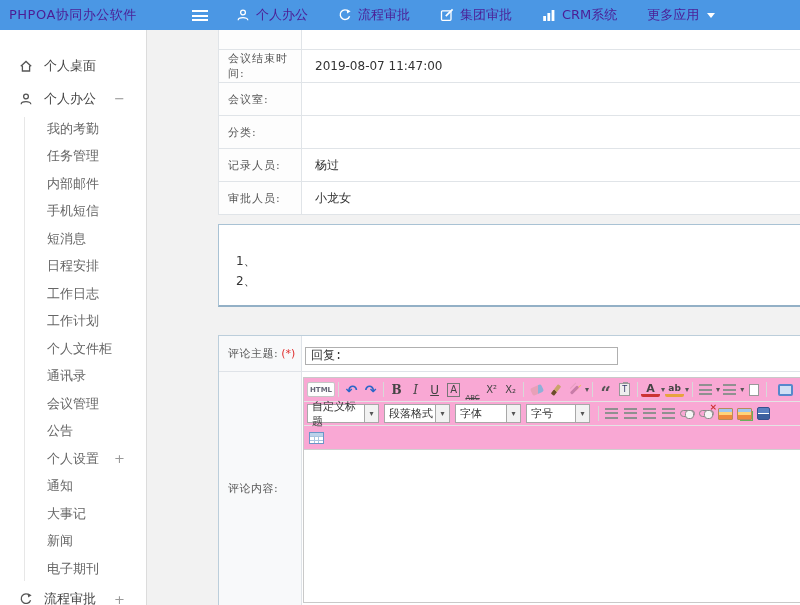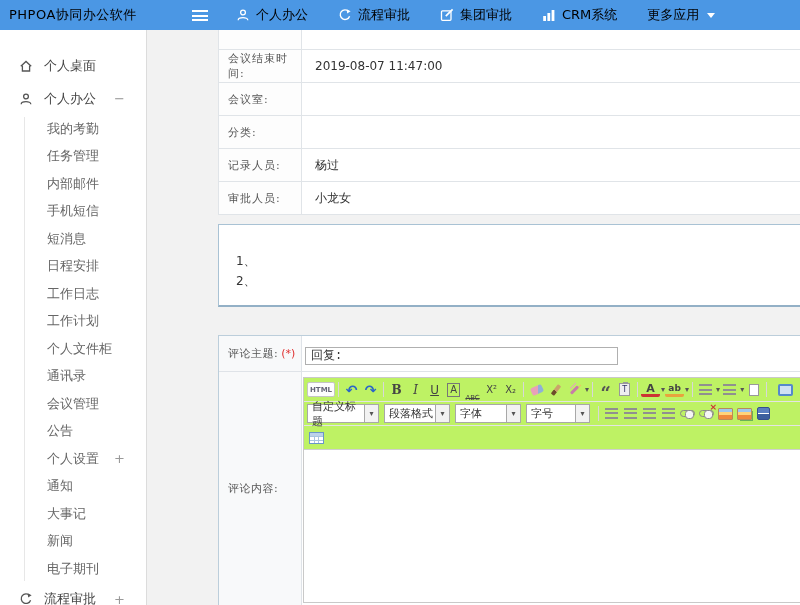--- a/index.html
+++ b/index.html
@@ -1,20 +1,20 @@
 <!DOCTYPE html>
 <html><head>
 <meta charset="utf-8">
 <style>
   * { margin:0; padding:0; box-sizing:border-box; }
   html,body { width:800px; height:605px; overflow:hidden; }
   body { position:relative; font-family:"DejaVu Sans","Liberation Sans",sans-serif; background:#f2f2f2; }
 
   
-  .header { position:absolute; top:0; left:0; width:800px; height:30px; background:#4b97e4; display:flex; align-items:center; color:#000000; z-index:10; }
+  .header { position:absolute; top:0; left:0; width:800px; height:30px; background:#4b97e4; display:flex; align-items:center; color:#4c1d95; z-index:10; }
   .brand { width:192px; padding-left:9px; font-size:13px; letter-spacing:.5px; }
   .burger { width:16px; height:11px; background:repeating-linear-gradient(to bottom,#fff 0 2px,transparent 2px 4.5px); cursor:pointer; }
   .hnav { display:flex; align-items:center; margin-left:28px; gap:30px; }
   .hitem { display:flex; align-items:center; gap:6px; font-size:13px; cursor:pointer; }
   .caret { width:0; height:0; border-left:4px solid transparent; border-right:4px solid transparent; border-top:5px solid #fff; margin-left:2px; }
 
   
   .sidebar { position:absolute; top:30px; left:0; width:147px; bottom:0; background:#fff; border-right:1px solid #dcdcdc; padding-top:19px; }
   .s-item { height:33px; display:flex; align-items:center; padding-left:19px; gap:11px; font-size:13px; color:#444; position:relative; cursor:pointer; }
   .s-toggle { position:absolute; right:21px; color:#999; font-size:13px; }
@@ -39,21 +39,21 @@
   .row-subject { display:flex; height:36px; border-bottom:1px solid #dfe3e8; }
   .lab2 { width:83px; border-right:1px solid #dfe3e8; background:#f8f9fa; font-size:11px; color:#555; display:flex; align-items:center; padding-left:9px; letter-spacing:.5px; gap:3px; }
   .req { color:#e03030; letter-spacing:0; }
   .val2 { flex:1; padding:8px 0 0 3px; }
   .subject-input { width:313px; height:18px; border:1px solid #b0b0b0; font-size:12px; color:#333; padding:0 5px; font-family:Liberation Mono, monospace; }
   .row-content { display:flex; height:233px; }
   .val3 { flex:1; padding:5px 0 0 1px; }
 
   
   .editor { border:1px solid #c9c9c9; border-right:none; background:#fff; }
-  .tb { background:#bef264; display:flex; align-items:center; padding:2px 3px; border-bottom:1px solid #e4e4e4; height:24px; }
+  .tb { background:#f9a8d4; display:flex; align-items:center; padding:2px 3px; border-bottom:1px solid #e4e4e4; height:24px; }
   .tb3 { border-bottom:1px solid #cfcfcf; }
   .ed-body { height:152px; background:#fff; }
   .btn { min-width:19px; height:19px; display:flex; align-items:center; justify-content:center; border-radius:2px; cursor:pointer; color:#444; }
   .sep { width:1px; height:15px; background:#d8d8d8; margin:0 3px; }
   .src { font-size:7px; font-weight:bold; color:#667; border:1px solid #c5c5c5; background:#fdfdfd; padding:0 2px; height:15px; }
   .undo,.redo { font-size:14px; font-weight:bold; color:#2a66c8; }
   .b-b { font-family:"DejaVu Serif","Liberation Serif",serif; font-weight:bold; font-size:12px; }
   .b-i { font-family:"DejaVu Serif","Liberation Serif",serif; font-style:italic; font-size:12px; }
   .b-u { font-size:12px; text-decoration:underline; }
   .b-abox { font-size:10px; border:1px solid #777; padding:0 2px; height:14px; display:flex; align-items:center; }

